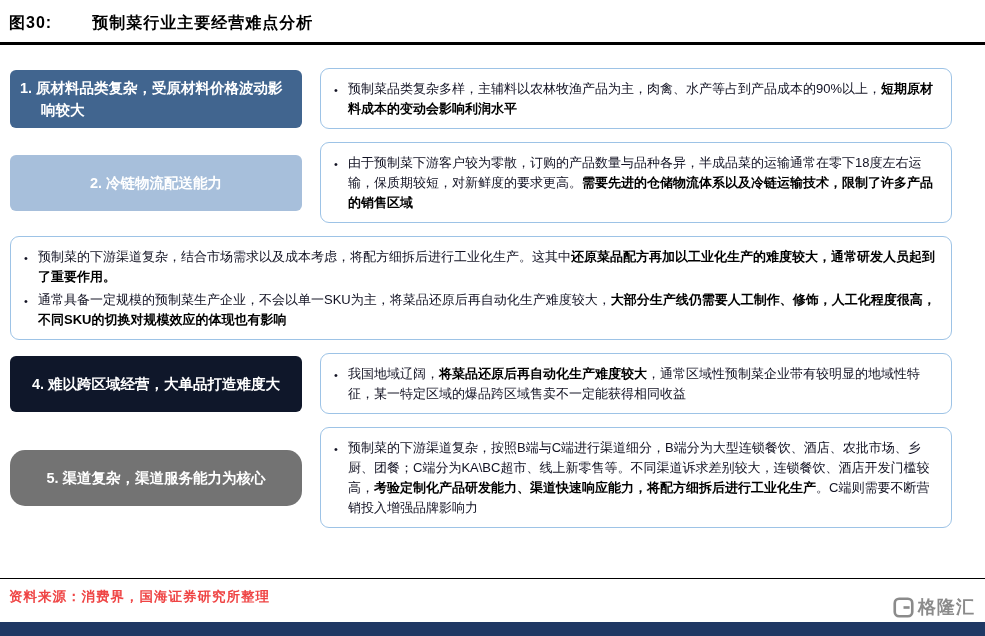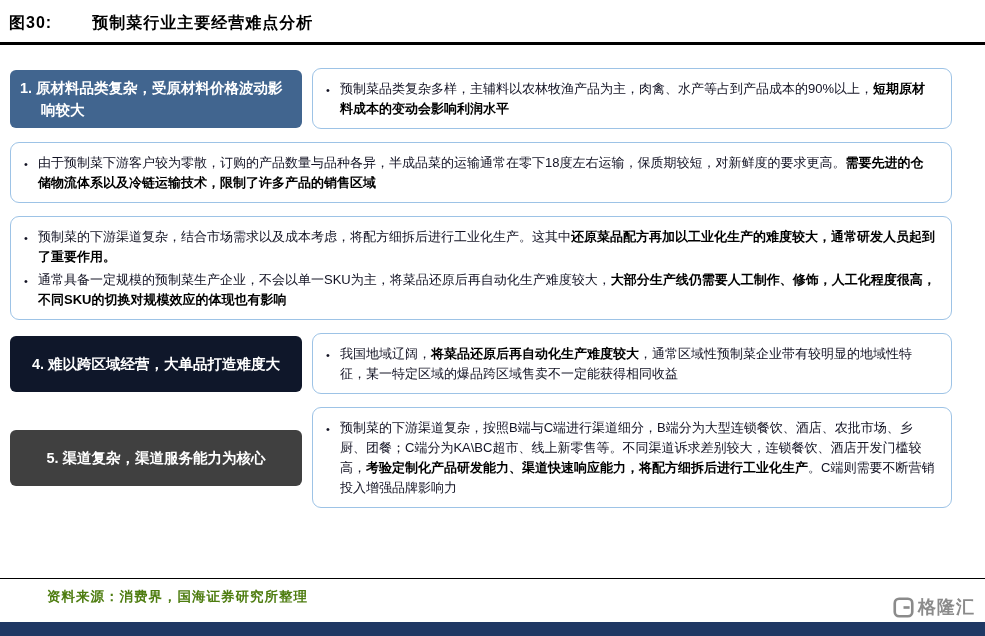--- a/index.html
+++ b/index.html
@@ -12,41 +12,41 @@
   
   .header{padding:13px 0 0 9px;}
   .title-line{display:flex;align-items:baseline;}
   .fig-label{font-size:16px;font-weight:bold;color:#000;margin-right:40px;letter-spacing:1px;}
   .fig-title{font-size:16px;font-weight:bold;color:#000;letter-spacing:1px;text-align:center;}
   .title-underline{border-top:3px solid #000;margin-top:8px;width:985px;margin-left:-9px;}
   
   .rows{margin:23px 33px 0 10px;display:flex;flex-direction:column;gap:13px;}
   .row{display:flex;align-items:center;}
   .label-box{
-    width:292px;flex:0 0 292px;box-sizing:border-box;margin-right:10px;
+    width:292px;flex:0 0 292px;box-sizing:border-box;margin-right:18px;
     min-height:56px;border-radius:6px;display:flex;align-items:center;
     color:#ffffff;font-weight:bold;font-size:14.5px;line-height:22px;
     padding:7px 10px;
   }
   .label-box p{margin:0;width:100%;}
   .label-box p.hang{text-align:left;padding-left:21px;text-indent:-21px;}
   .label-box p.center{text-align:center;}
   .content-box{
     flex:1;box-sizing:border-box;background:#fff;
     border:1.6px solid #9dc3e6;border-radius:9px;
     padding:10px 15px 9px 13px;
     font-size:13px;line-height:20px;color:#111122;
   }
   .bullet{display:flex;}
   .bullet + .bullet{margin-top:3px;}
   .bullet .marker{flex:0 0 14px;font-size:11px;color:#111122;padding-top:1px;}
   .bullet b{font-weight:bold;color:#000;}
   
   .source-divider{position:absolute;left:0;right:0;top:578px;border-top:1.5px solid #000;}
-  .source-text{position:absolute;left:9px;top:588px;font-size:13.5px;font-weight:bold;color:#4d7c0f;letter-spacing:1px;margin-left:38px;}
+  .source-text{position:absolute;left:9px;top:588px;font-size:13.5px;font-weight:bold;color:#ef4444;letter-spacing:1px;}
   .bottom-bar{position:absolute;left:0;right:0;bottom:0;height:14px;background:#1f3864;}
   .logo{position:absolute;right:10px;top:595px;display:flex;align-items:center;gap:4px;color:#8b8b8b;padding-left:41px;}
   .logo-text{font-size:18px;font-weight:bold;letter-spacing:1px;color:#8b8b8b;}
   .logo-icon{display:inline-block;width:21px;height:21px;}
 </style>
 </head>
 <body>
 
 <div class="header">
   <div class="title-line">
@@ -62,20 +62,23 @@
         <p class="hang">1. 原材料品类复杂，受原材料价格波动影响较大</p>
       </div>
       <div class="content-box">
         <div class="bullet">
           <span class="marker">•</span>
           <span class="btxt"><span>预制菜品类复杂多样，主辅料以农林牧渔产品为主，肉禽、水产等占到产品成本的90%以上，</span><b>短期原材料成本的变动会影响利润水平</b></span>
         </div>
       </div>
     </div>
     <div class="row">
+      <div class="label-box" style="background: rgb(167, 191, 219);">
+        <p class="center">2.  冷链物流配送能力</p>
+      </div>
       <div class="content-box">
         <div class="bullet">
           <span class="marker">•</span>
           <span class="btxt"><span>由于预制菜下游客户较为零散，订购的产品数量与品种各异，半成品菜的运输通常在零下18度左右运输，保质期较短，对新鲜度的要求更高。</span><b>需要先进的仓储物流体系以及冷链运输技术，限制了许多产品的销售区域</b></span>
         </div>
       </div>
     </div>
     <div class="row">
       <div class="content-box">
         <div class="bullet">
@@ -93,21 +96,21 @@
         <p class="center">4.  难以跨区域经营，大单品打造难度大</p>
       </div>
       <div class="content-box">
         <div class="bullet">
           <span class="marker">•</span>
           <span class="btxt"><span>我国地域辽阔，</span><b>将菜品还原后再自动化生产难度较大</b><span>，通常区域性预制菜企业带有较明显的地域性特征，某一特定区域的爆品跨区域售卖不一定能获得相同收益</span></span>
         </div>
       </div>
     </div>
     <div class="row">
-      <div class="label-box" style="background: #404040;">
+      <div class="label-box" style="background: #737373; border-radius: 15px;">
         <p class="center">5.  渠道复杂，渠道服务能力为核心</p>
       </div>
       <div class="content-box">
         <div class="bullet">
           <span class="marker">•</span>
           <span class="btxt"><span>预制菜的下游渠道复杂，按照B端与C端进行渠道细分，B端分为大型连锁餐饮、酒店、农批市场、乡厨、团餐；C端分为KA\BC超市、线上新零售等。不同渠道诉求差别较大，连锁餐饮、酒店开发门槛较高，</span><b>考验定制化产品研发能力、渠道快速响应能力，将配方细拆后进行工业化生产</b><span>。C端则需要不断营销投入增强品牌影响力</span></span>
         </div>
       </div>
     </div>
   </div>

